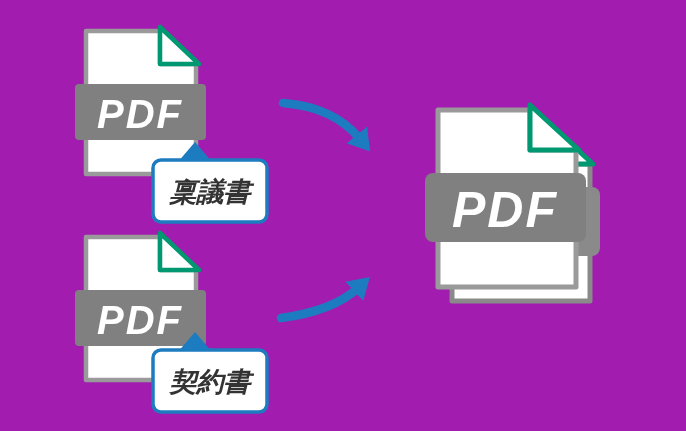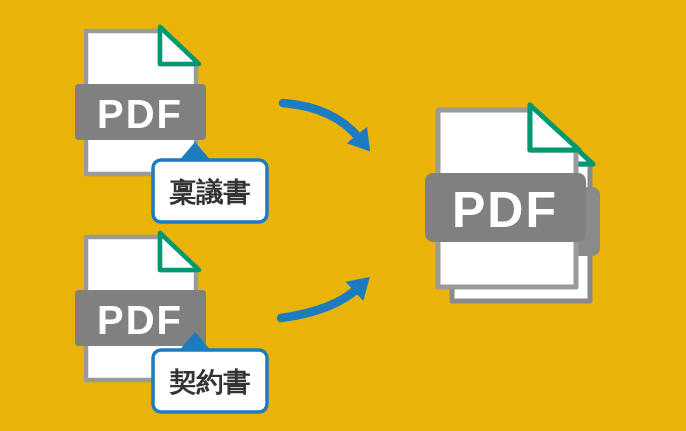--- a/index.html
+++ b/index.html
@@ -5,22 +5,23 @@
   html, body {
     margin: 0;
     padding: 0;
     background: #ffffff;
     font-family: "Liberation Sans", "DejaVu Sans", sans-serif;
   }
   .canvas {
     position: relative;
     width: 686px;
     height: 431px;
-    background: #eab308;
+    background: #a21caf;
     overflow: hidden;
+    font-style: italic;
   }
   svg { display: block; }
   .paper {
     fill: #ffffff;
     stroke: #9a9a9a;
     stroke-width: 4.5;
     stroke-linejoin: round;
   }
   .paper-big { stroke-width: 5; }
   .paper-back { stroke: #8a8a8a; }

